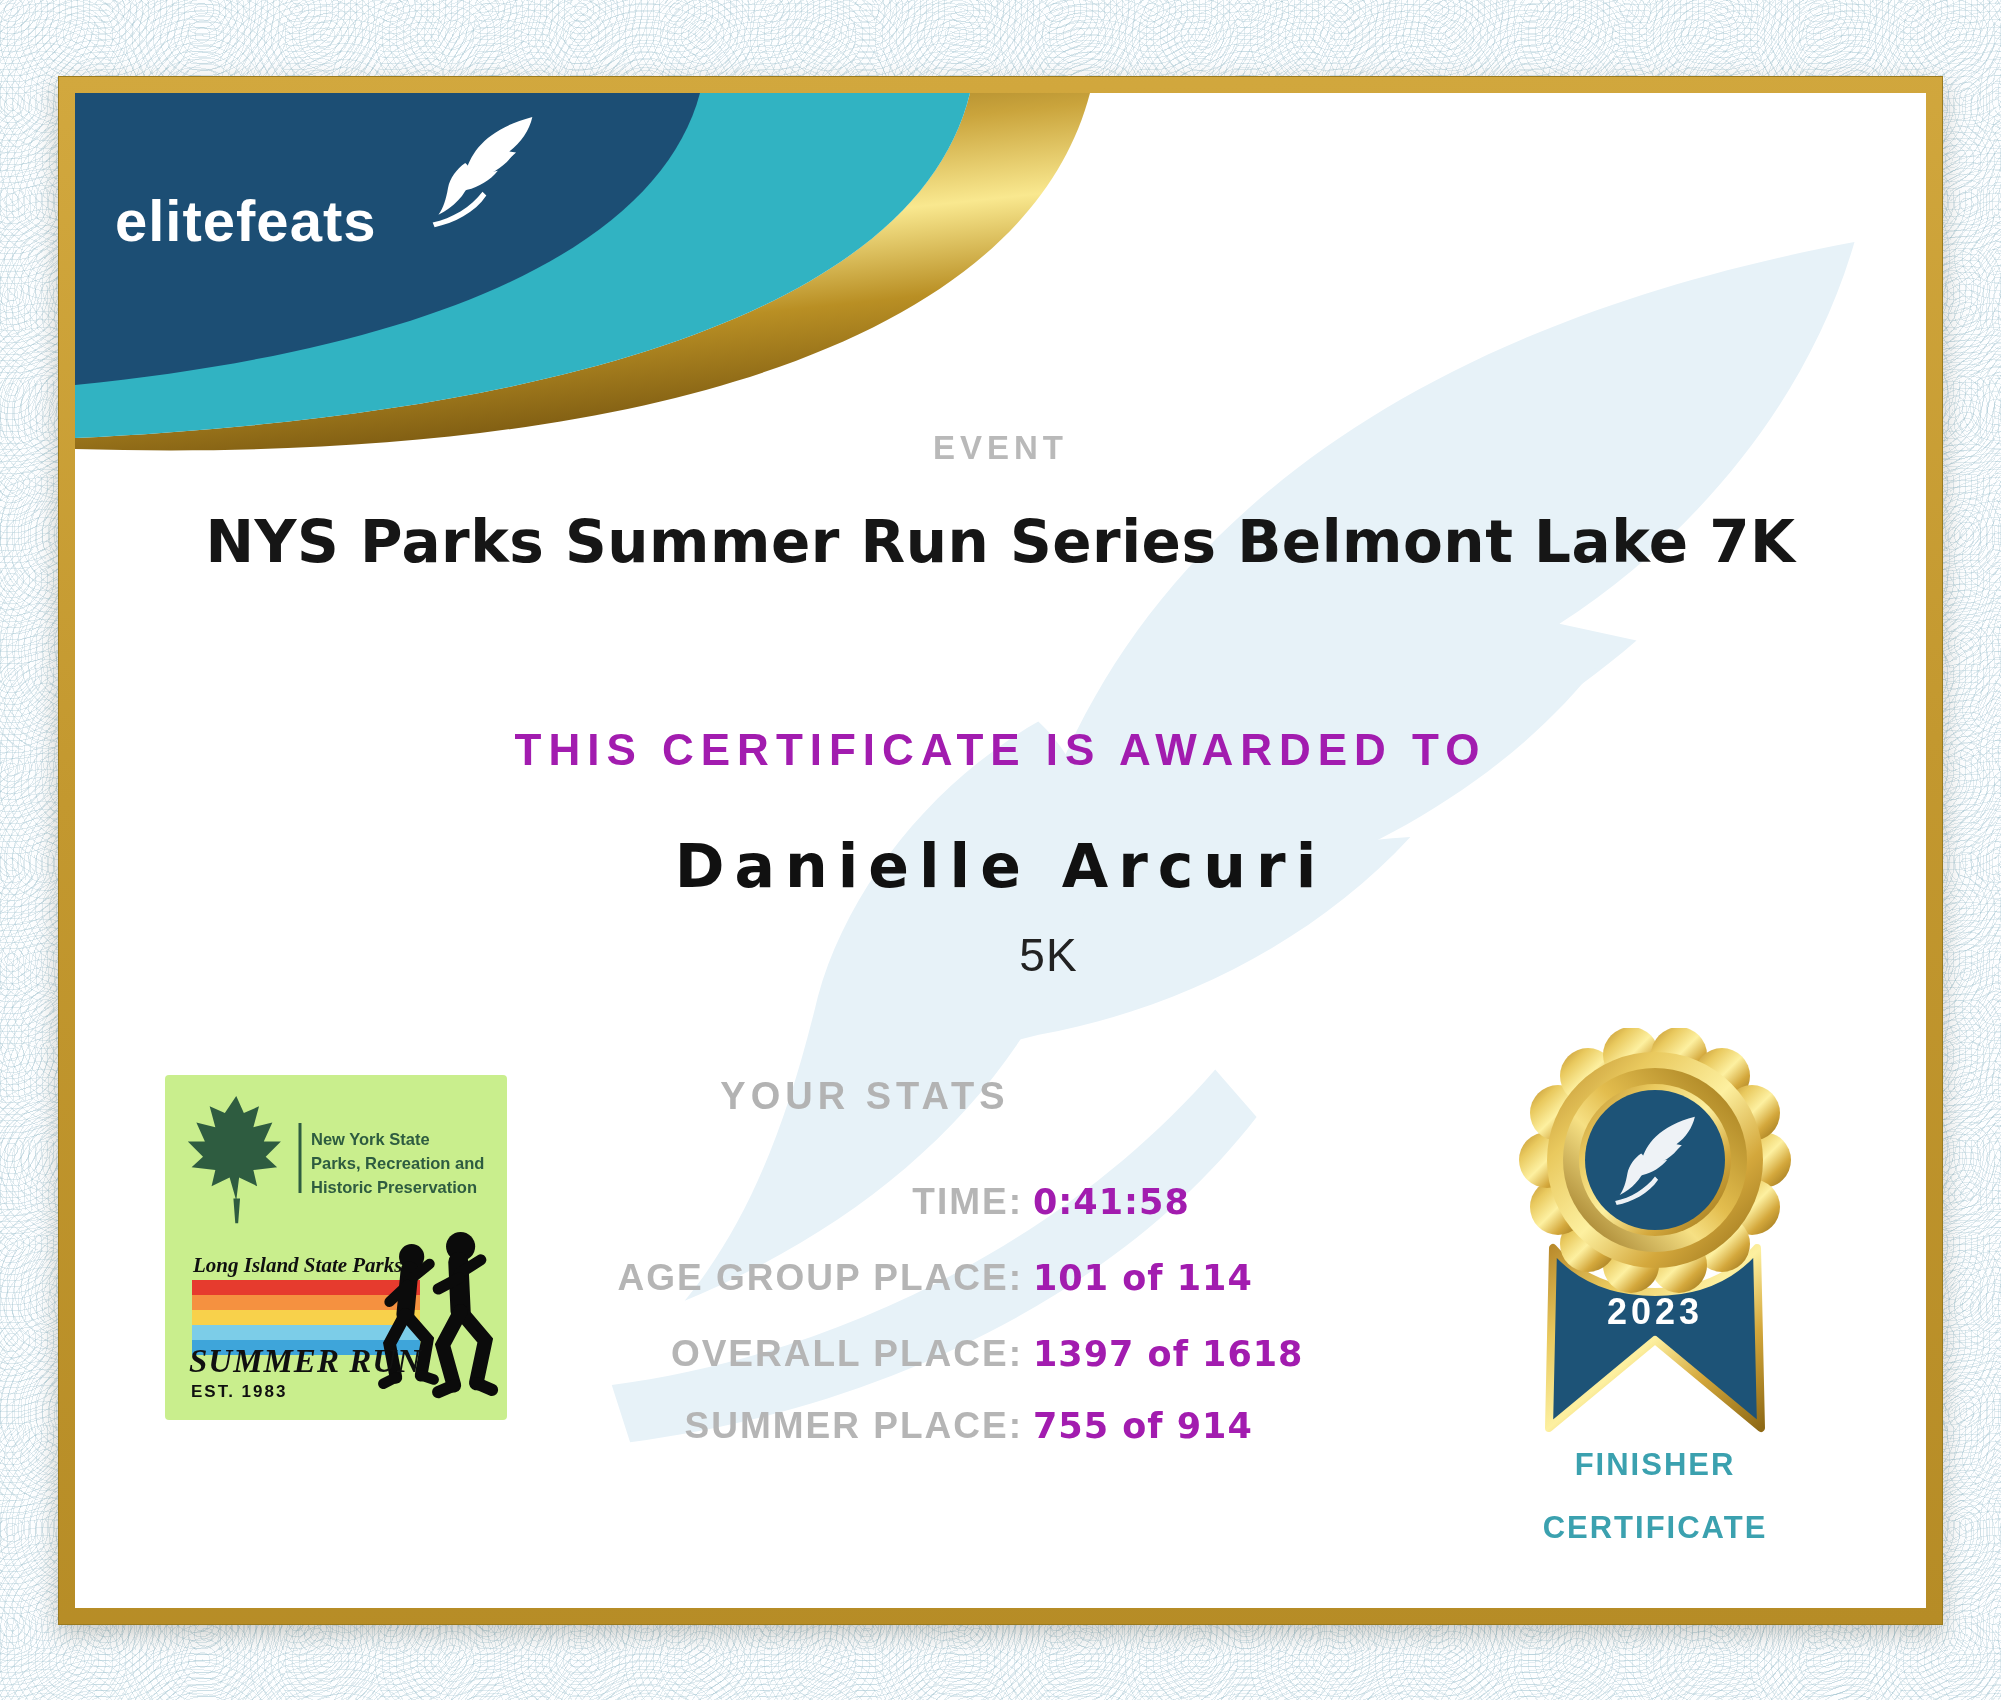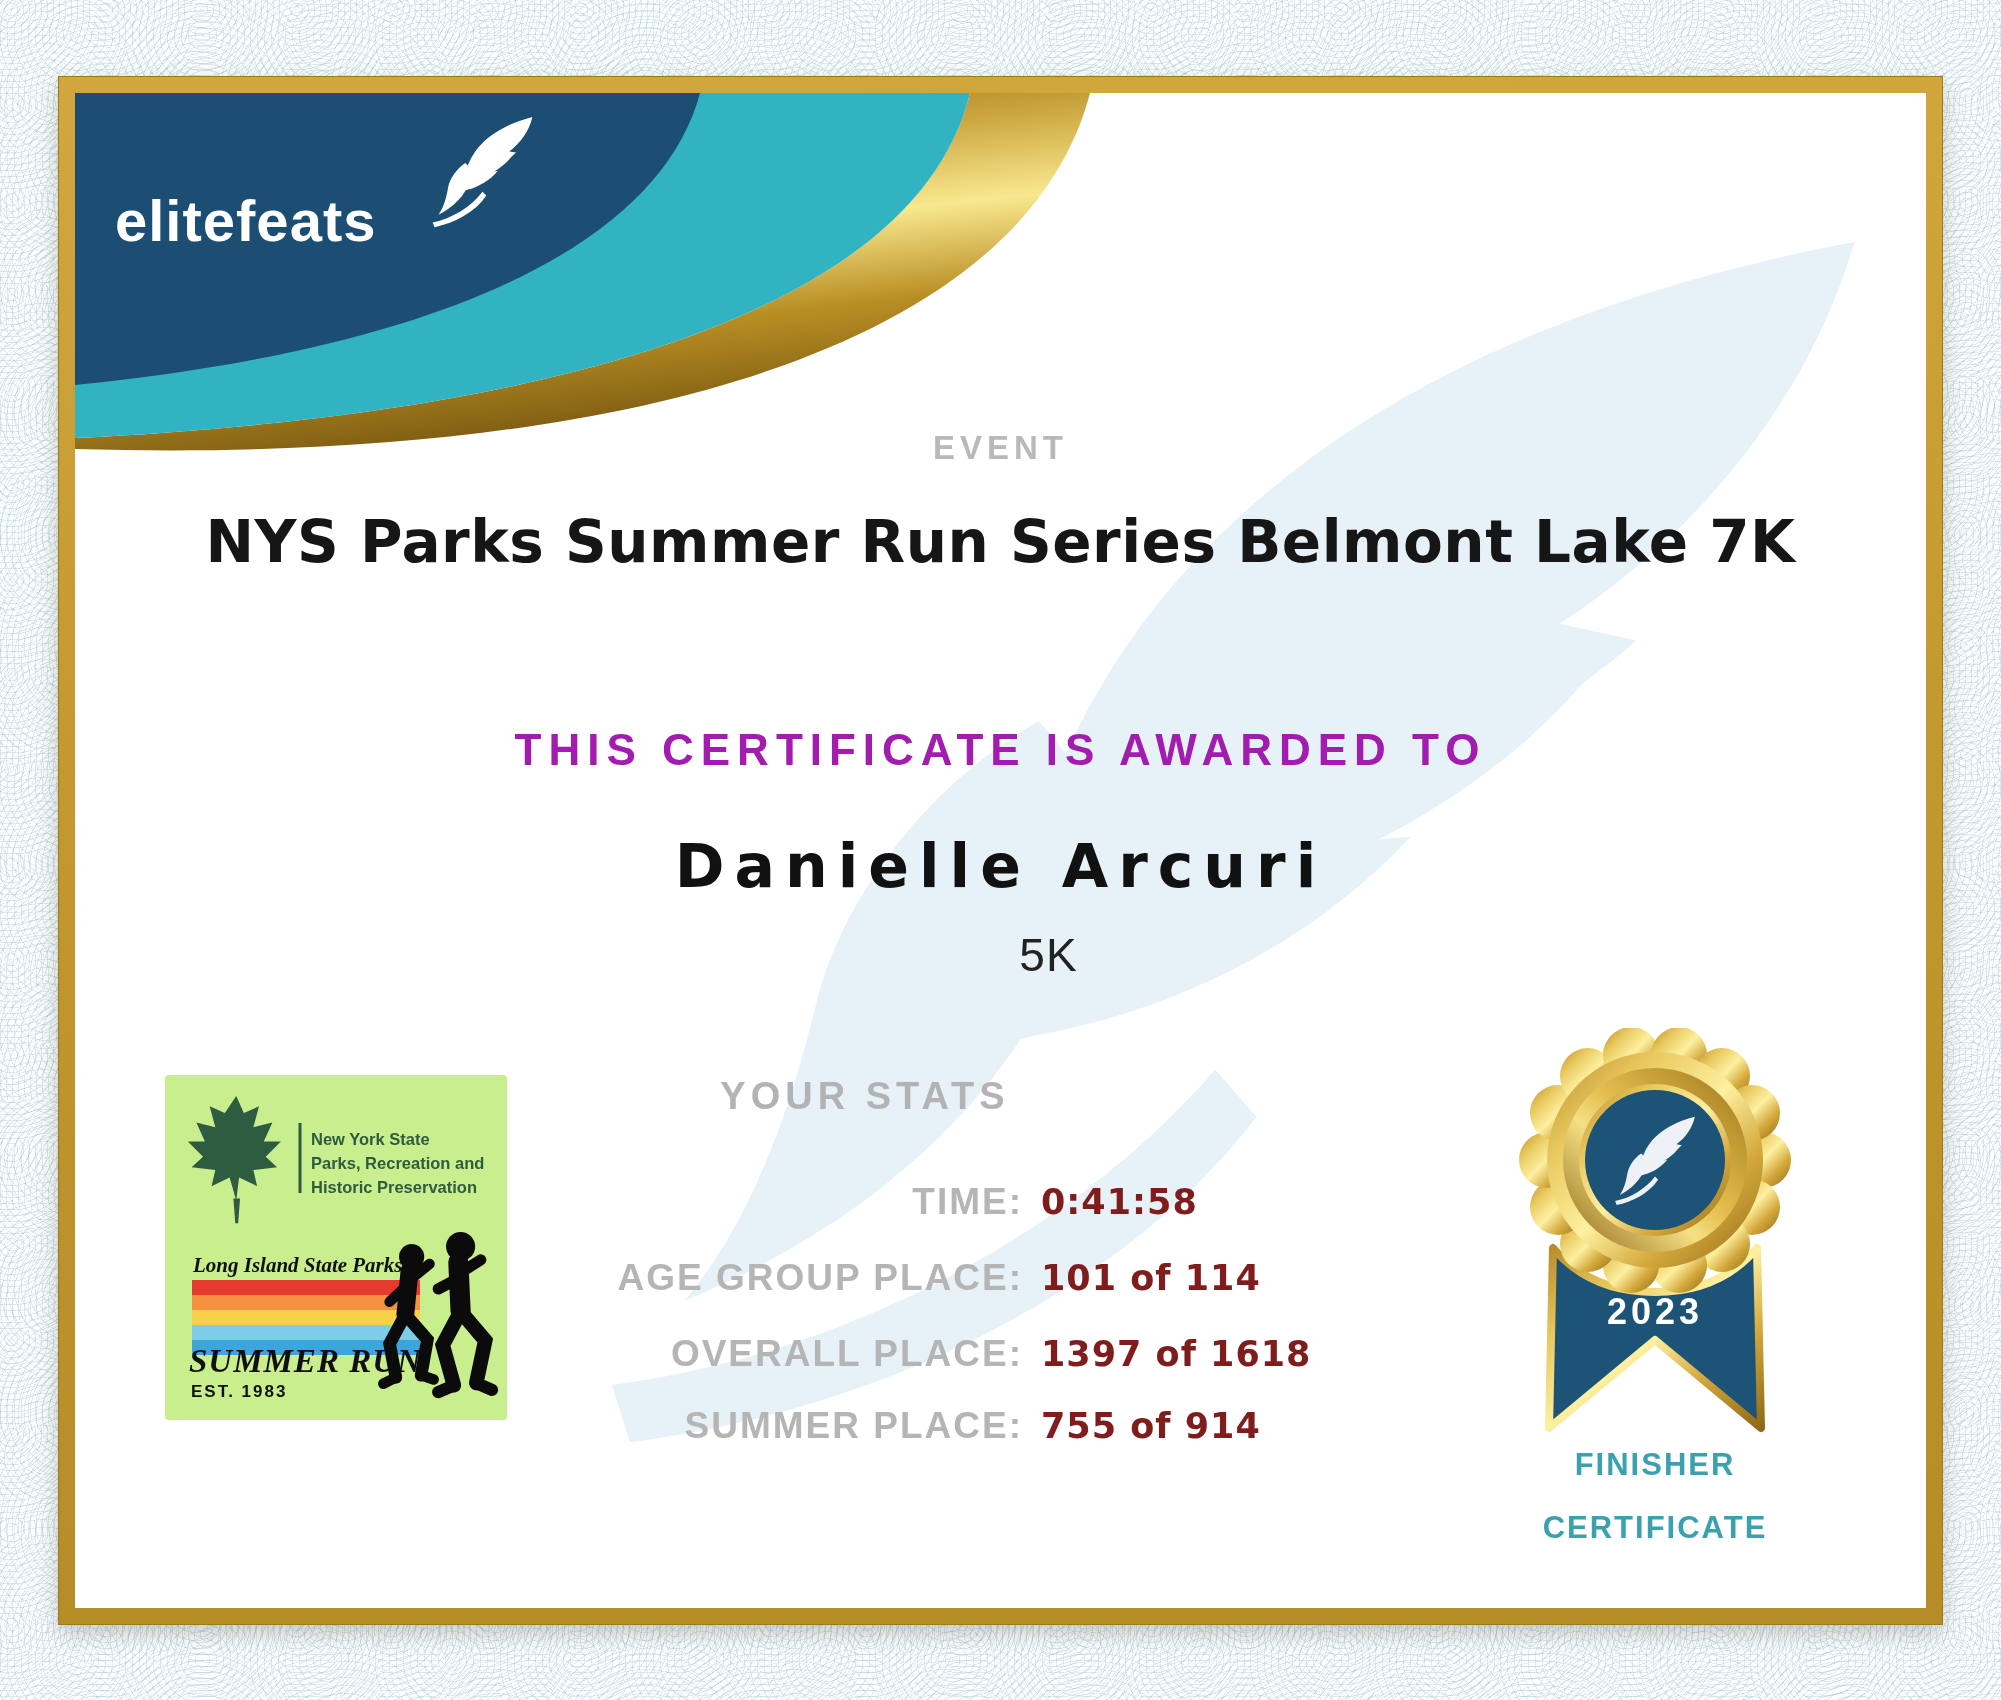--- a/index.html
+++ b/index.html
@@ -34,21 +34,21 @@
   #watermark{left:430px;top:40px;z-index:0;transform:rotate(4deg);}
   
   .event-label{top:336px;z-index:3;font-size:33px;font-weight:bold;letter-spacing:5px;color:#b9b9b9;}
   .event-title{top:415px;z-index:3;font-family:"DejaVu Sans",sans-serif;font-size:58px;font-weight:bold;color:#161616;letter-spacing:0.5px;}
   .awarded-label{top:632px;z-index:3;font-size:44px;font-weight:bold;letter-spacing:7px;color:#a21caf;}
   .recipient{top:738px;z-index:3;font-family:"DejaVu Sans",sans-serif;font-size:60px;font-weight:bold;color:#111111;letter-spacing:10px;}
   .distance{top:835px;z-index:3;font-size:46px;font-weight:500;color:#222222;letter-spacing:1px;margin-left:48px;}
   .stats-heading{top:982px;z-index:3;left:0;width:1580px;text-align:center;font-size:38px;font-weight:bold;letter-spacing:5px;color:#b3b3b3;}
   .stat-row{position:absolute;left:0;width:1851px;display:flex;align-items:baseline;z-index:3;line-height:46px;}
   .stat-row .lbl{width:915px;text-align:right;font-size:37px;font-weight:bold;letter-spacing:2px;color:#b5b5b5;margin-left:33px;}
-  .stat-row .val{margin-left:18px;font-family:"DejaVu Sans",sans-serif;font-size:35px;font-weight:bold;color:#7f1d1d;letter-spacing:1px;}
+  .stat-row .val{margin-left:10px;font-family:"DejaVu Sans",sans-serif;font-size:35px;font-weight:bold;color:#a21caf;letter-spacing:1px;}
   #statRow0{top:1086px;} #statRow1{top:1162px;} #statRow2{top:1238px;} #statRow3{top:1310px;}
   #organizerBadge{left:90px;top:982px;z-index:3;}
   #medalSvg{left:1420px;top:935px;z-index:3;}
 </style>
 </head>
 <body>
 
 <svg width="0" height="0" style="position:absolute">
   <defs>
     <symbol id="wingfoot" viewBox="0 0 120 130">

